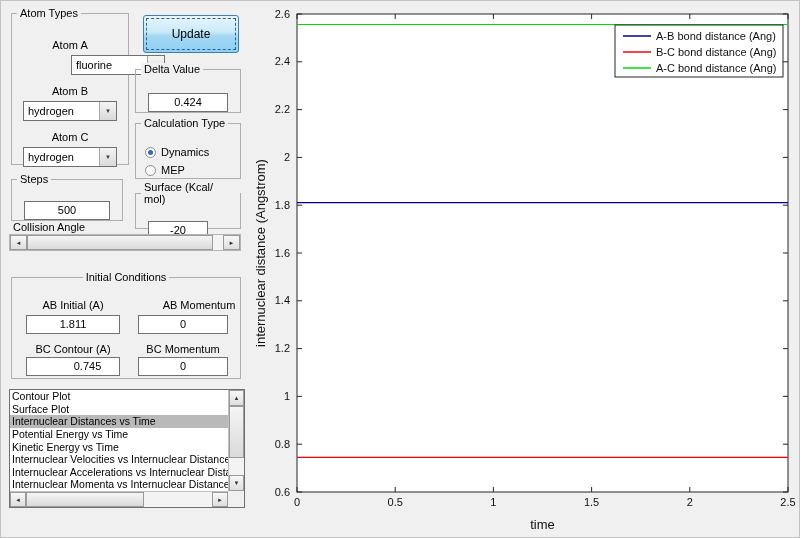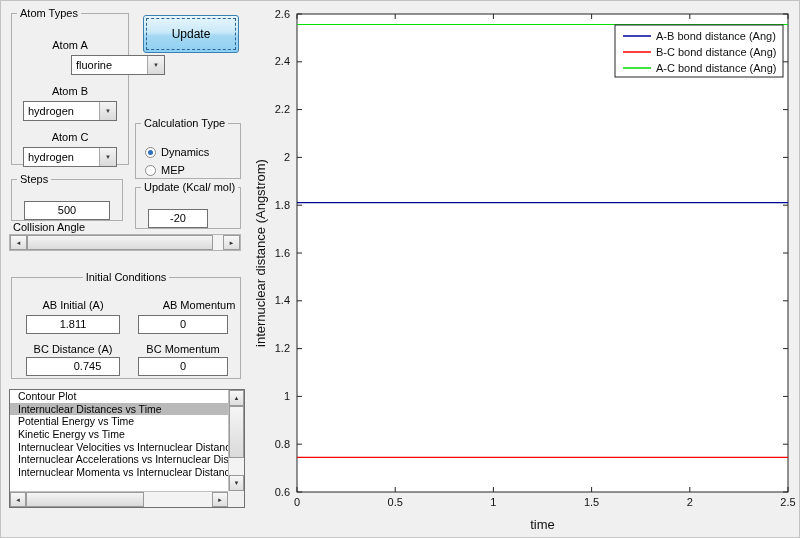--- a/index.html
+++ b/index.html
@@ -75,21 +75,21 @@
   }
   .sb-thumb {
     position: absolute;
     background: linear-gradient(#f5f5f5, #dadada);
     border: 1px solid #9a9a9a;
   }
   .listbox { position: absolute; background: #fff; border: 1px solid #707070; }
   .lb-items { position: absolute; left: 0; top: 0; width: 218px; height: 101px; overflow: hidden; }
   .lb-item {
     height: 12.625px; line-height: 12.6px; font-size: 10.5px;
-    white-space: nowrap; padding-left: 8px; overflow: hidden;
+    white-space: nowrap; padding-left: 2px; overflow: hidden;
   }
   .lb-item.sel { background: #b9b9b9; }
   .lb-vscroll { position: absolute; right: 0; top: 0; width: 16px; height: 101px; background: #f3f3f3; border-left: 1px solid #c0c0c0; }
   .lb-hscroll { position: absolute; left: 0; bottom: 0; width: 218px; height: 16px; background: #f3f3f3; border-top: 1px solid #c0c0c0; }
   .lb-corner { position: absolute; right: 0; bottom: 0; width: 16px; height: 16px; background: #f0f0f0; }
   svg text { font-family: "Liberation Sans", sans-serif; fill: #111; }
 </style>
 </head>
 <body>
 
@@ -109,65 +109,70 @@
     </div>
     <div class="lbl" style="top:112px;">Atom C</div>
     <div class="combo" style="left:11px;top:128px;width:94px;">
       <span class="combo-val">hydrogen</span>
       <span class="combo-arrow">▼</span>
     </div>
   </fieldset>
 
   <button class="update-btn">Update</button>
 
+  <fieldset class="grp" style="left:134px;top:62px;width:106px;height:50px;">
+    <legend>Delta Value</legend>
+    <div class="edit" style="left:12px;top:18px;width:80px;">0.424</div>
+  </fieldset>
 
   <fieldset class="grp" style="left:134px;top:116px;width:106px;height:62px;">
     <legend>Calculation Type</legend>
     <div class="radio-row" style="top:16px;">
       <span class="radio checked"></span>
       <span>Dynamics</span>
     </div>
     <div class="radio-row" style="top:34px;">
       <span class="radio"></span>
       <span>MEP</span>
     </div>
   </fieldset>
 
   <fieldset class="grp" style="left:10px;top:172px;width:112px;height:48px;">
     <legend>Steps</legend>
     <div class="edit" style="left:12px;top:16px;width:86px;">500</div>
   </fieldset>
 
   <fieldset class="grp" style="left:134px;top:180px;width:106px;height:48px;">
-    <legend>Update (Kcal/ mol)</legend>
+    <legend>Surface (Kcal/ mol)</legend>
     <div class="edit" style="left:12px;top:16px;width:60px;">-20</div>
   </fieldset>
 
   <div class="lbl-left" style="left:12px;top:220px;">Collision Angle</div>
   <div class="sb" style="left:8px;top:233px;width:232px;height:17px;">
     <div class="sb-btn" style="left:0;top:0;width:17px;height:100%;">◄</div>
     <div class="sb-thumb" style="left:17px;top:0;width:186px;height:100%;"></div>
     <div class="sb-btn" style="right:0;top:0;width:17px;height:100%;">►</div>
   </div>
 
   <fieldset class="grp grp-center" style="left:10px;top:270px;width:230px;height:108px;">
     <legend>Initial Conditions</legend>
     <div class="lbl" style="left:14px;top:16px;width:94px;">AB Initial (A)</div>
     <div class="lbl" style="left:142px;top:16px;width:90px;">AB Momentum</div>
     <div class="edit" style="left:14px;top:32px;width:94px;text-align:center;">1.811</div>
     <div class="edit" style="left:126px;top:32px;width:90px;">0</div>
-    <div class="lbl" style="left:14px;top:60px;width:94px;">BC Distance (A)</div>
+    <div class="lbl" style="left:14px;top:60px;width:94px;">BC Contour (A)</div>
     <div class="lbl" style="left:126px;top:60px;width:90px;">BC Momentum</div>
     <div class="edit" style="left:14px;top:74px;width:94px;padding-left:29px;">0.745</div>
     <div class="edit" style="left:126px;top:74px;width:90px;">0</div>
   </fieldset>
 
   <div class="listbox" style="left:8px;top:388px;width:236px;height:119px;">
     <div class="lb-items">
         <div class="lb-item">Contour Plot</div>
+        <div class="lb-item">Surface Plot</div>
         <div class="lb-item sel">Internuclear Distances vs Time</div>
         <div class="lb-item">Potential Energy vs Time</div>
         <div class="lb-item">Kinetic Energy vs Time</div>
         <div class="lb-item">Internuclear Velocities vs Internuclear Distance</div>
         <div class="lb-item">Internuclear Accelerations vs Internuclear Distance</div>
         <div class="lb-item">Internuclear Momenta vs Internuclear Distance</div>
       </div>
     <div class="lb-vscroll">
       <div class="sb-btn" style="left:0;top:0;width:100%;height:16px;">▲</div>
       <div class="sb-thumb" style="left:0;top:16px;width:100%;height:52px;"></div>

